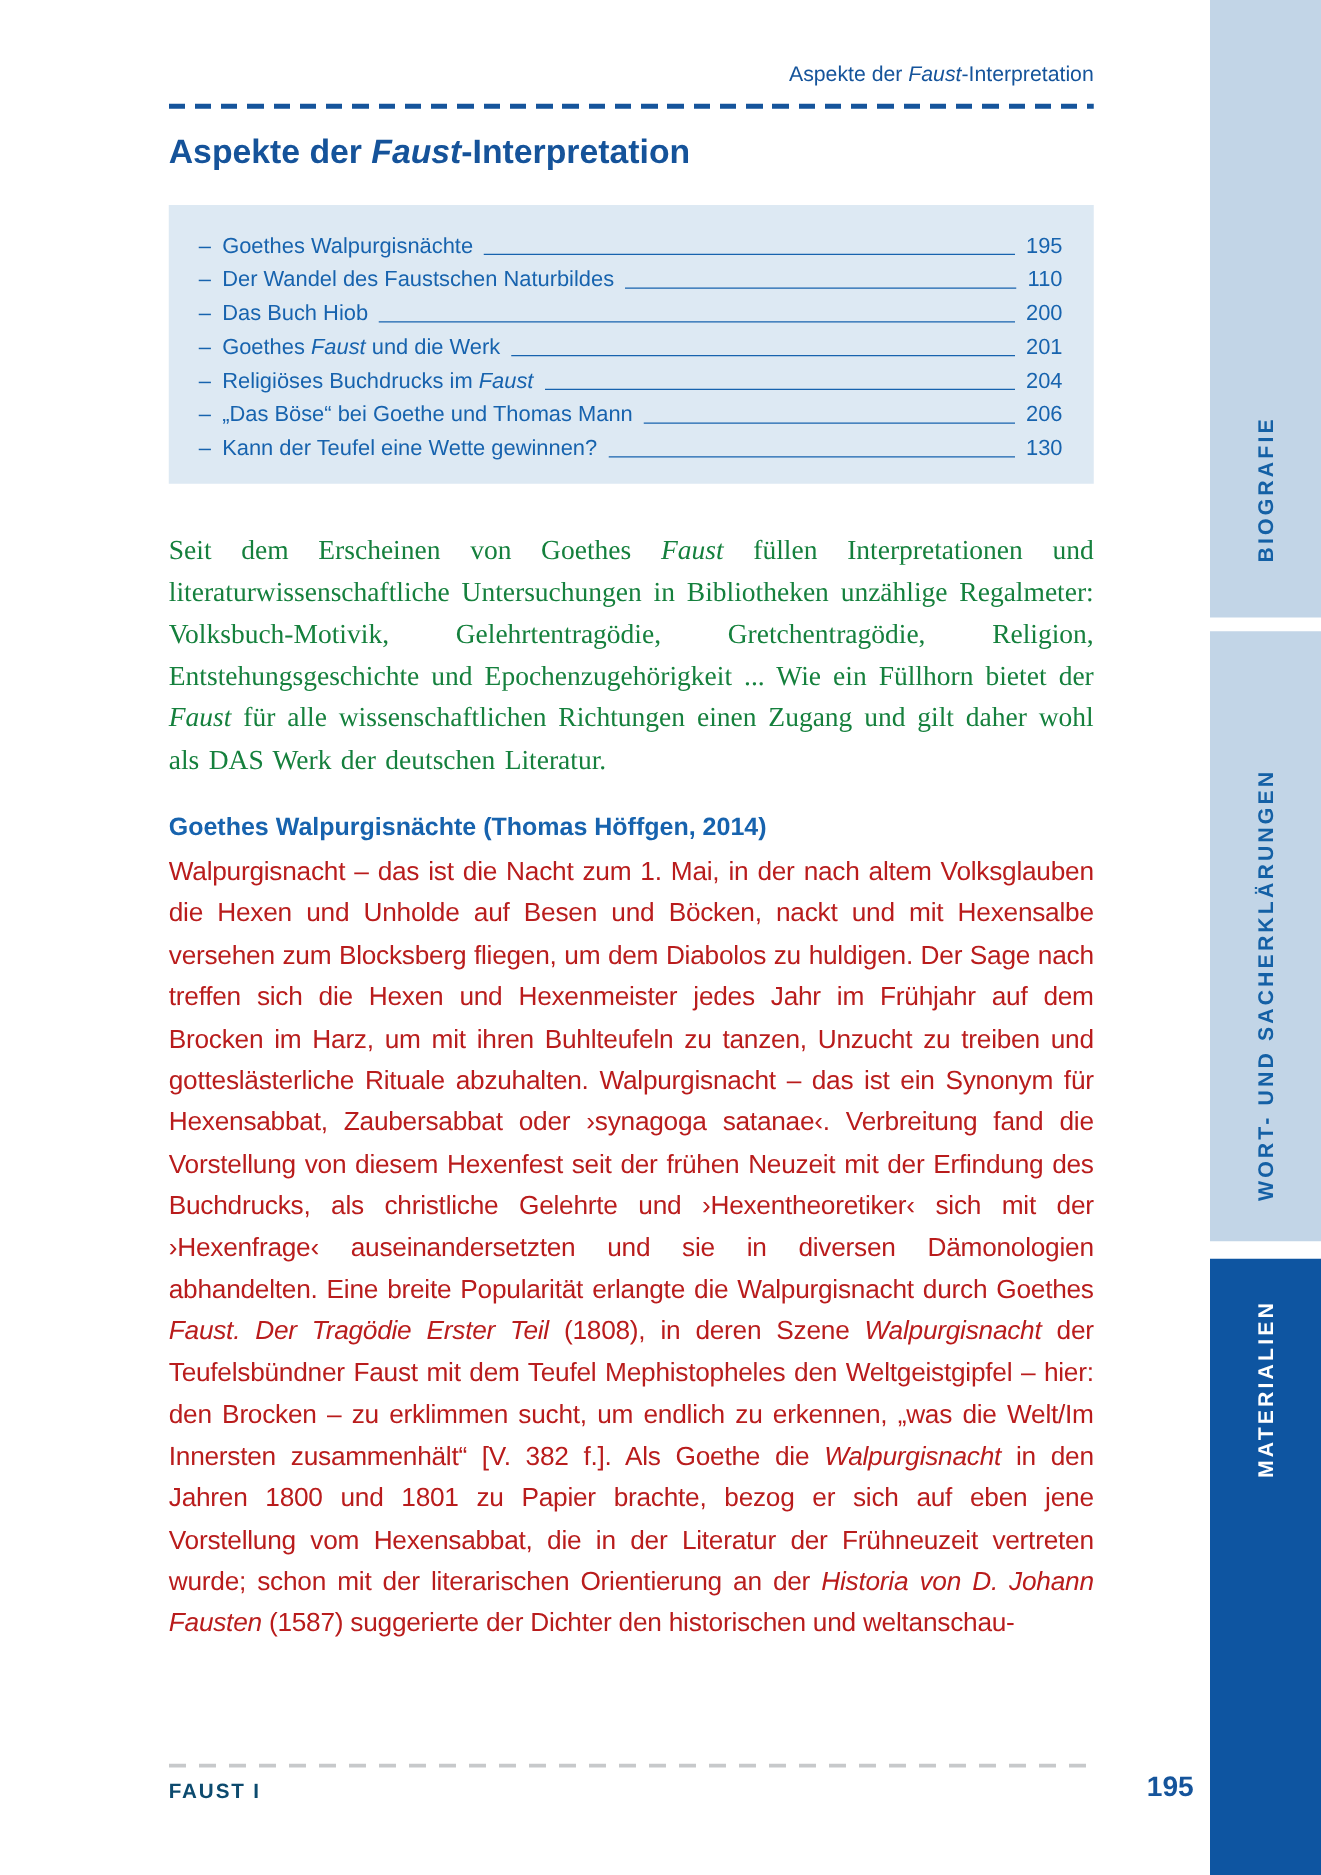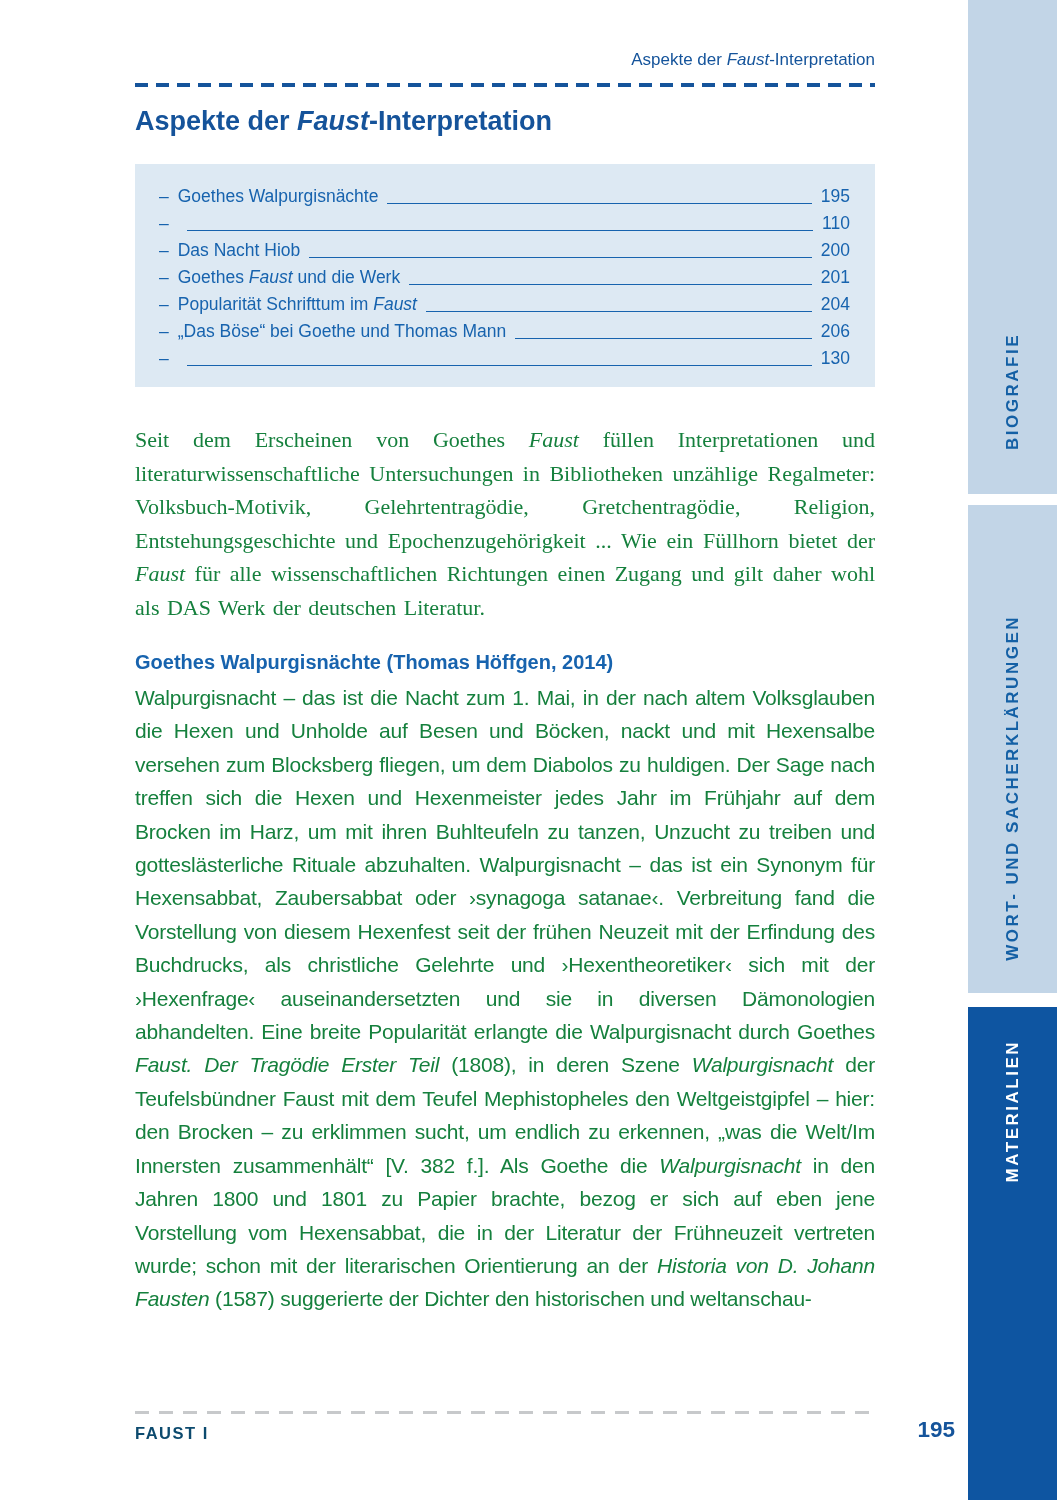--- a/index.html
+++ b/index.html
@@ -19,21 +19,21 @@
   .toc-row{display:flex;align-items:flex-end;color:#1763ae;font-size:17.5px;
            line-height:27px;}
   .toc-dash{margin-right:9px;}
   .toc-leader{flex:1;border-bottom:1.5px solid #1763ae;margin:0 9px 6px 9px;}
   .toc-page{text-align:right;}
 
   .body-serif{margin-top:36px;font-family:"Liberation Serif",serif;
               font-size:22px;line-height:33.5px;color:#15803d;
               text-align:justify;word-spacing:2px;}
   .section-heading{margin-top:27px;font-size:20px;font-weight:bold;color:#1763ae;}
-  .body-sans{margin-top:7px;font-size:21px;line-height:33.4px;color:#15803d;
+  .body-sans{margin-top:7px;font-size:21px;line-height:33.4px;color:#b91c1c;
              text-align:justify;letter-spacing:-0.2px;}
 
   .footer-rule{position:absolute;left:135px;top:1411px;width:738px;height:2.5px;
                background:repeating-linear-gradient(90deg,#c7c9cb 0 14px,transparent 14px 24px);}
   .footer-book{position:absolute;left:135px;top:1424px;font-size:16.5px;
                font-weight:bold;letter-spacing:1.5px;color:#0c4a6e;}
   .footer-page{position:absolute;left:865px;top:1417px;width:90px;text-align:right;
                font-size:22.5px;font-weight:bold;color:#15549b;}
 
   .sidebar-tab{position:absolute;left:968px;width:89px;box-sizing:border-box;
@@ -59,49 +59,51 @@
 
   <div class="toc-box">
       <div class="toc-row">
         <span class="toc-dash">–</span>
         <span class="toc-label"><span>Goethes Walpurgisnächte</span></span>
         <span class="toc-leader"></span>
         <span class="toc-page">195</span>
       </div>
       <div class="toc-row">
         <span class="toc-dash">–</span>
+        <span class="toc-label"><span>Der Wandel des Faustschen Naturbildes</span></span>
         <span class="toc-leader"></span>
         <span class="toc-page">110</span>
       </div>
       <div class="toc-row">
         <span class="toc-dash">–</span>
-        <span class="toc-label"><span>Das Nacht Hiob</span></span>
+        <span class="toc-label"><span>Das Buch Hiob</span></span>
         <span class="toc-leader"></span>
         <span class="toc-page">200</span>
       </div>
       <div class="toc-row">
         <span class="toc-dash">–</span>
         <span class="toc-label"><span>Goethes </span><em>Faust</em><span> und die Werk</span></span>
         <span class="toc-leader"></span>
         <span class="toc-page">201</span>
       </div>
       <div class="toc-row">
         <span class="toc-dash">–</span>
-        <span class="toc-label"><span>Popularität Schrifttum im </span><em>Faust</em></span>
+        <span class="toc-label"><span>Religiöses Buchdrucks im </span><em>Faust</em></span>
         <span class="toc-leader"></span>
         <span class="toc-page">204</span>
       </div>
       <div class="toc-row">
         <span class="toc-dash">–</span>
         <span class="toc-label"><span>„Das Böse“ bei Goethe und Thomas Mann</span></span>
         <span class="toc-leader"></span>
         <span class="toc-page">206</span>
       </div>
       <div class="toc-row">
         <span class="toc-dash">–</span>
+        <span class="toc-label"><span>Kann der Teufel eine Wette gewinnen?</span></span>
         <span class="toc-leader"></span>
         <span class="toc-page">130</span>
       </div>
     </div>
 
   <p class="body-serif" style="margin-bottom:0;"><span>Seit dem Erscheinen von Goethes </span><em>Faust</em><span> füllen Interpretationen und literaturwissenschaftliche Untersuchungen in Bibliotheken unzählige Regalmeter: Volksbuch-Motivik, Gelehrtentragödie, Gretchentragödie, Religion, Entstehungsgeschichte und Epochenzugehörigkeit ... Wie ein Füllhorn bietet der </span><em>Faust</em><span> für alle wissenschaftlichen Richtungen einen Zugang und gilt daher wohl als DAS Werk der deutschen Literatur.</span></p>
 
   <h2 class="section-heading" style="margin-bottom:0;">Goethes Walpurgisnächte (Thomas Höffgen, 2014)</h2>
 
   <p class="body-sans" style="margin-bottom:0;"><span>Walpurgisnacht – das ist die Nacht zum 1. Mai, in der nach altem Volksglauben die Hexen und Unholde auf Besen und Böcken, nackt und mit Hexensalbe versehen zum Blocksberg fliegen, um dem Diabolos zu huldigen. Der Sage nach treffen sich die Hexen und Hexenmeister jedes Jahr im Frühjahr auf dem Brocken im Harz, um mit ihren Buhlteufeln zu tanzen, Unzucht zu treiben und gotteslästerliche Rituale abzuhalten. Walpurgisnacht – das ist ein Synonym für Hexensabbat, Zaubersabbat oder ›synagoga satanae‹. Verbreitung fand die Vorstellung von diesem Hexenfest seit der frühen Neuzeit mit der Erfindung des Buchdrucks, als christliche Gelehrte und ›Hexentheoretiker‹ sich mit der ›Hexenfrage‹ auseinandersetzten und sie in diversen Dämonologien abhandelten. Eine breite Popularität erlangte die Walpurgisnacht durch Goethes </span><em>Faust. Der Tragödie Erster Teil</em><span> (1808), in deren Szene </span><em>Walpurgisnacht</em><span> der Teufelsbündner Faust mit dem Teufel Mephistopheles den Weltgeistgipfel – hier: den Brocken – zu erklimmen sucht, um endlich zu erkennen, „was die Welt/Im Innersten zusammenhält“ [V. 382 f.]. Als Goethe die </span><em>Walpurgisnacht</em><span> in den Jahren 1800 und 1801 zu Papier brachte, bezog er sich auf eben jene Vorstellung vom Hexensabbat, die in der Literatur der Frühneuzeit vertreten wurde; schon mit der literarischen Orientierung an der </span><em>Historia von D. Johann Fausten</em><span> (1587) suggerierte der Dichter den historischen und weltanschau-</span></p>

